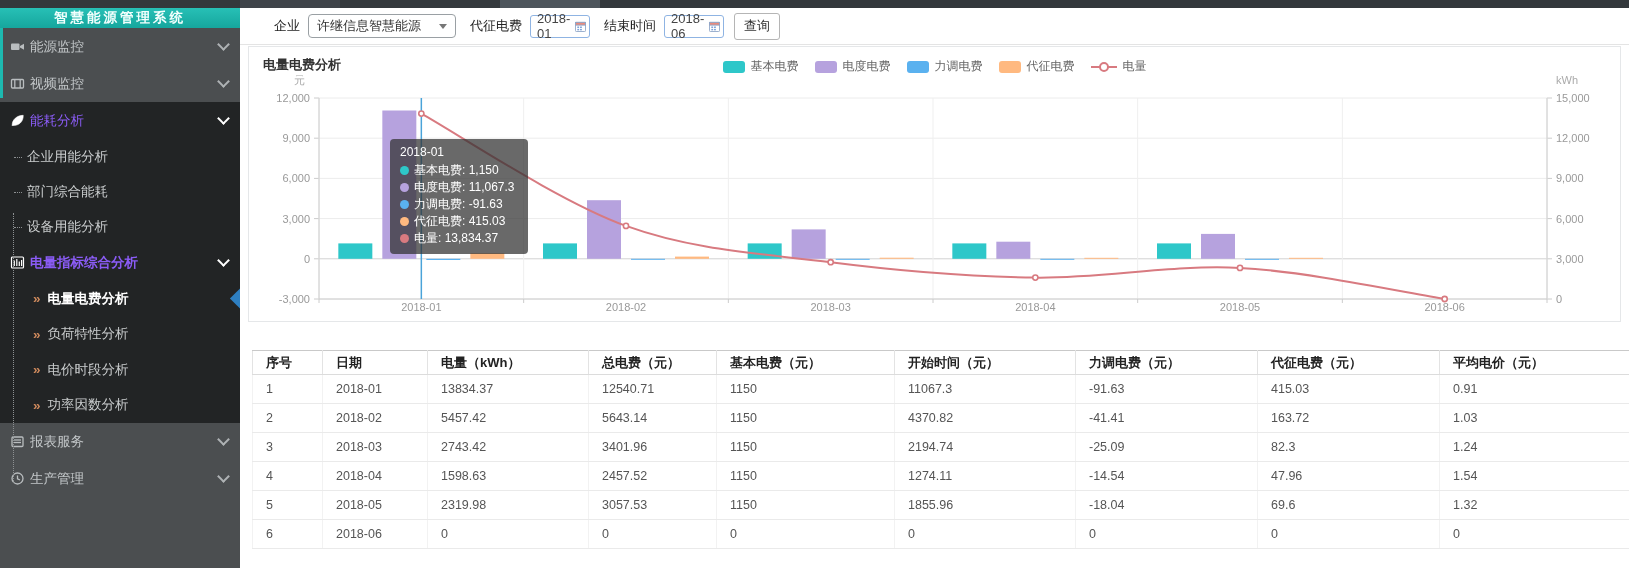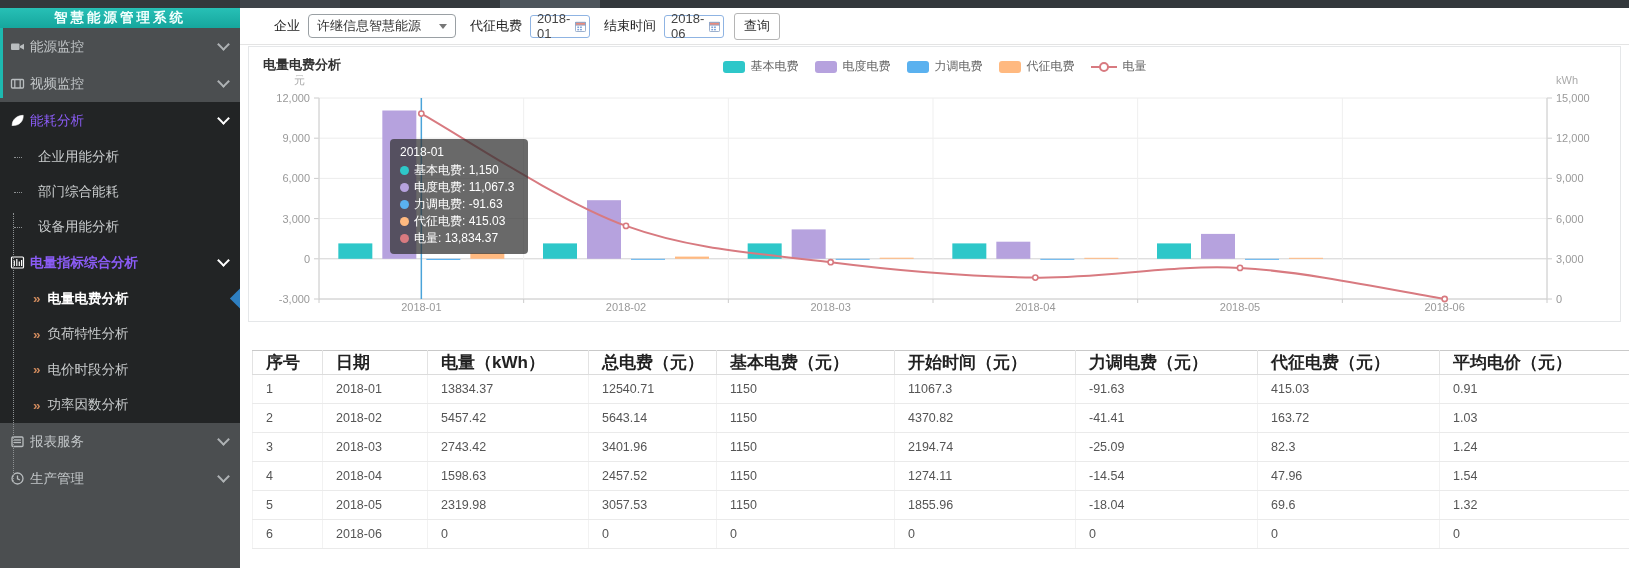--- a/index.html
+++ b/index.html
@@ -20,21 +20,21 @@
   .side-item .ico{display:inline-flex;width:15px;height:15px;margin-right:5px;flex:0 0 auto;color:#b9bdbf}
   .side-item .ico svg{width:15px;height:15px}
   .side-item .lbl{white-space:nowrap}
   .side-item .chev{margin-left:auto;width:7px;height:7px;border-right:2px solid #aeb2b4;border-bottom:2px solid #aeb2b4;
                    transform:rotate(45deg);margin-top:-4px;flex:0 0 auto}
   .side-item.dark{background:#222425}
   .side-item.active{color:#8b5cf6}
   .side-item.active .ico{color:#fff}
   .side-item.active .chev{border-color:#fff}
   .side-item.boldlbl .lbl{font-weight:bold}
-  .side-item.lvl1{height:35px;padding-left:38px;color:#c9cccd}
+  .side-item.lvl1{height:35px;padding-left:27px;color:#c9cccd}
   .side-item.lvl1::before{content:"";position:absolute;left:14px;top:50%;width:8px;border-top:1px dotted #8d9092}
   .side-item.lvl2{height:35.5px;padding-left:33px;color:#c9cccd}
   .side-item .arr{color:#cf8a5d;font-weight:bold;margin-right:7px}
   .side-item.sel{color:#fff;font-weight:bold}
   .side-item .diamond{position:absolute;right:-8px;top:50%;width:15px;height:15px;margin-top:-7.5px;background:#2e7fc1;transform:rotate(45deg)}
 
   
   .filterbar{position:absolute;left:240px;top:8px;width:1389px;height:37px;background:#fff;border-bottom:1px solid #e4e4e4;
              display:flex;align-items:center;font-size:13px;color:#222;box-sizing:border-box}
   .flabel{font-weight:normal;margin-left:14px}
@@ -63,21 +63,21 @@
 
   .tooltip{position:absolute;left:141px;top:92px;width:118px;background:rgba(50,50,50,.73);border-radius:4px;color:#fff;
            font-size:12px;line-height:17px;padding:5px 10px 7px;z-index:6;pointer-events:none}
   .tooltip .tt-title{margin-bottom:1px}
   .tooltip .dot{display:inline-block;width:9px;height:9px;border-radius:50%;margin-right:5px;vertical-align:-1px}
 
   
   .tablewrap{position:absolute;left:12px;top:305px;width:1377px;overflow:hidden}
   table{border-collapse:collapse;table-layout:fixed;width:1377px;background:#fff;font-size:12.5px}
   thead th{height:23px;border-top:1px solid #c9c9c9;border-bottom:1px solid #dcdcdc;border-right:1px solid #e3e3e3;
-           border-left:1px solid #e3e3e3;font-size:17px;font-weight:bold;color:#222;text-align:left;padding:0 0 0 13px;background:#fff}
+           border-left:1px solid #e3e3e3;font-size:13px;font-weight:bold;color:#222;text-align:left;padding:0 0 0 13px;background:#fff}
   tbody td{height:28px;border-bottom:1px solid #eaeaea;border-right:1px solid #f2f2f2;border-left:1px solid #f2f2f2;
            color:#555;padding:0 0 0 13px}
 </style>
 </head>
 <body>
 
 <div class="topstrip">
   <div class="seg" style="left:240px;width:100px;background:#3f4449"></div>
   <div class="seg" style="left:340px;width:160px;background:#34393d"></div>
   <div class="seg" style="left:500px;width:100px;background:#4d555c"></div>

